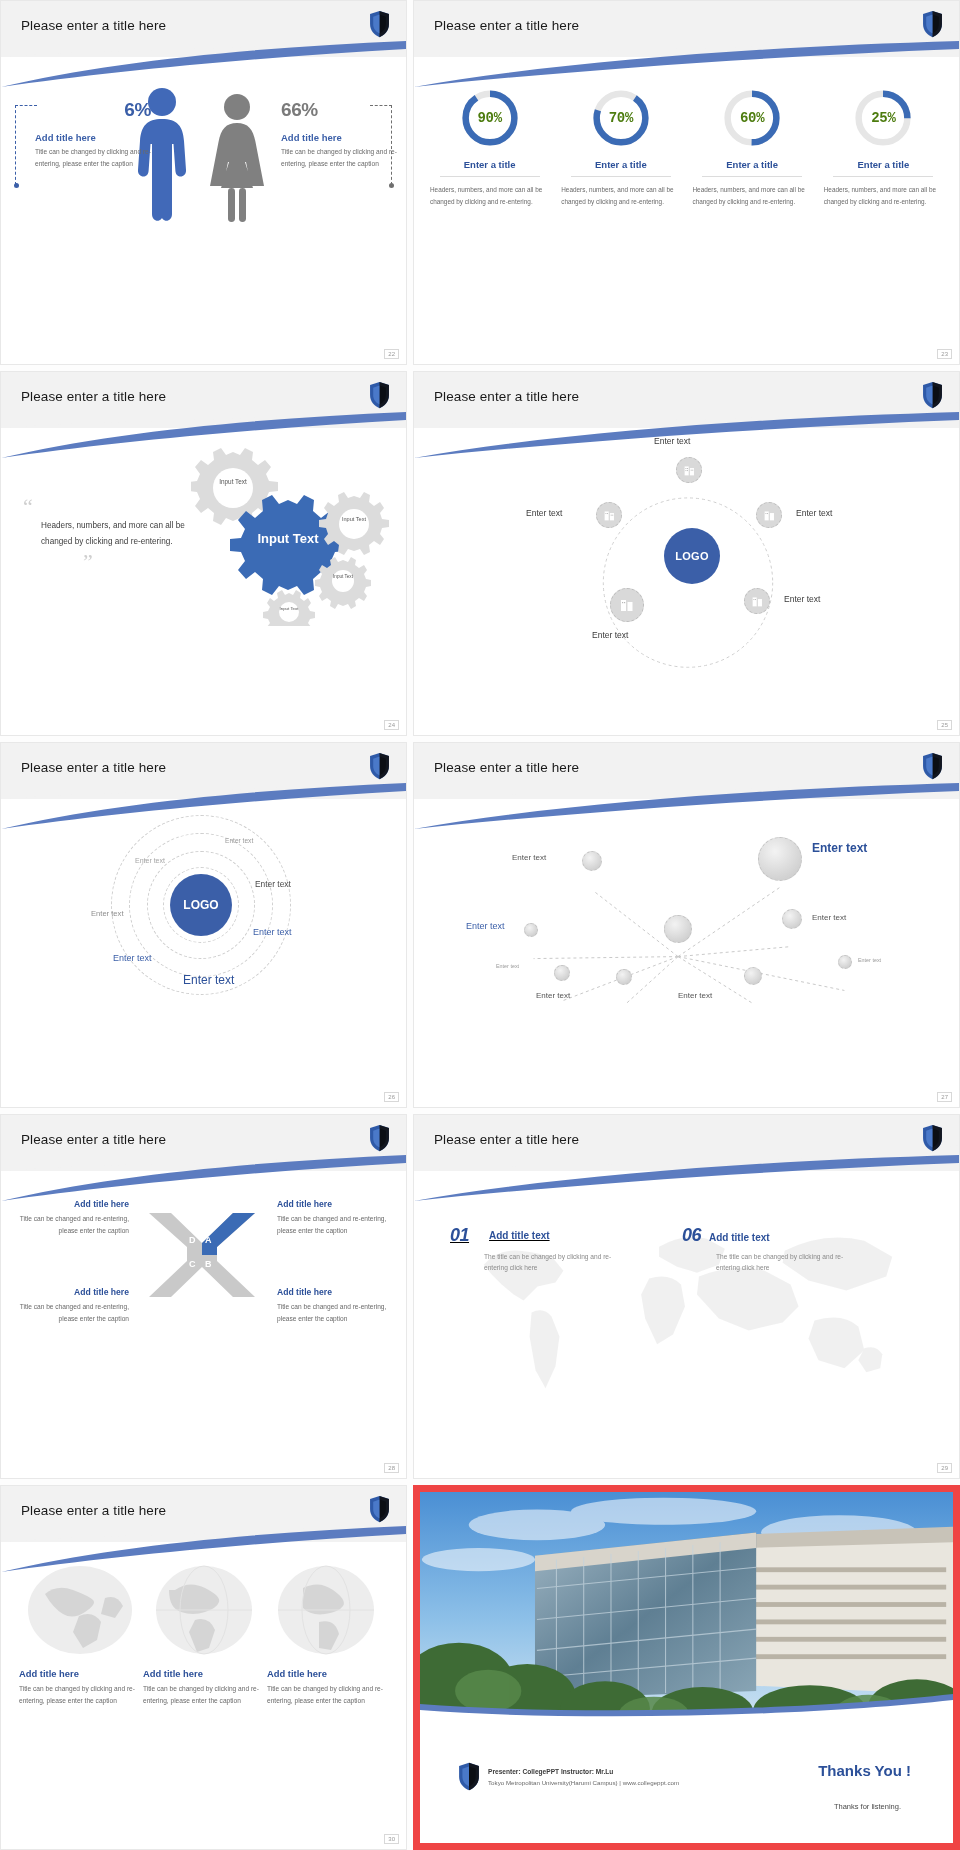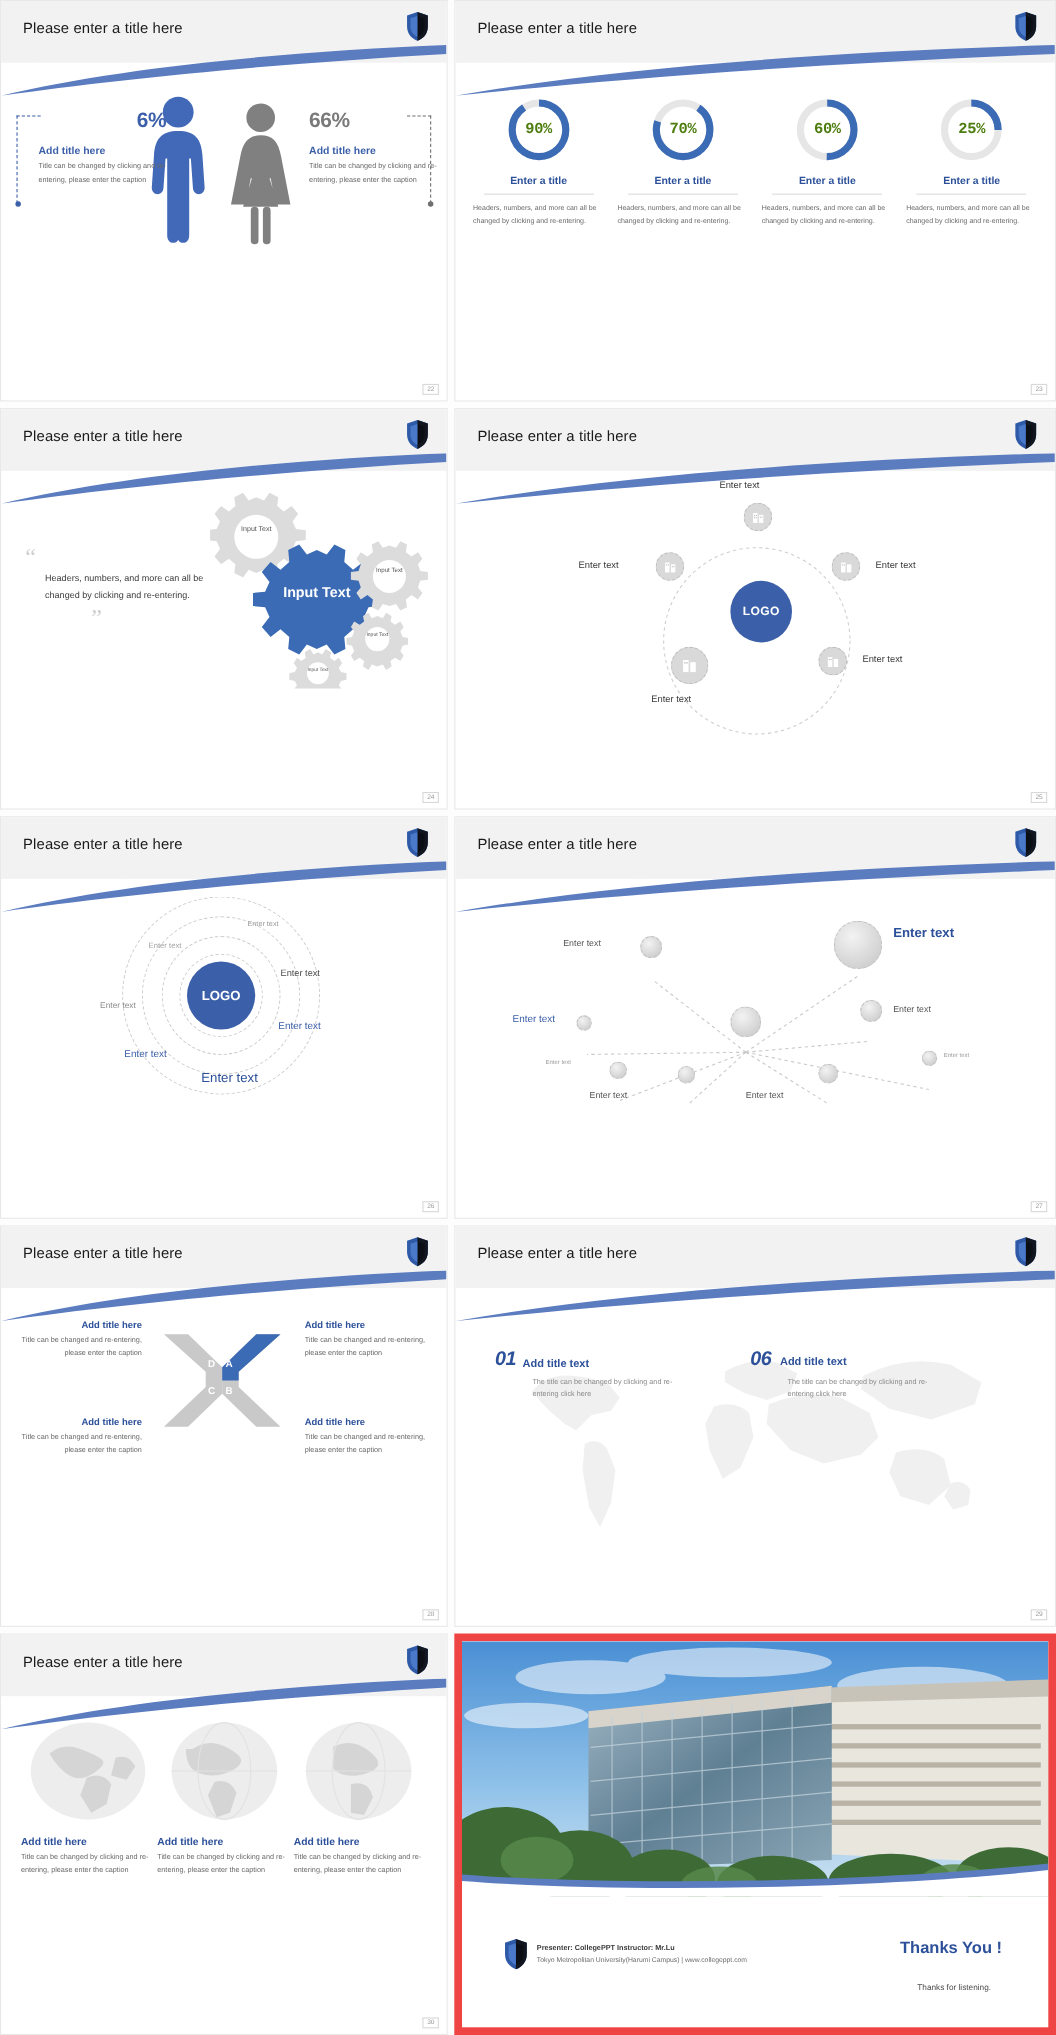--- a/index.html
+++ b/index.html
@@ -600,21 +600,21 @@
           <path d="M246 74 q24 -14 48 -8 l18 10 -6 16 -22 8 -20 -6 -18 -10z"></path>
           <path d="M236 106 q20 -6 32 6 l4 22 -12 28 -16 10 -12 -26 -4 -24z"></path>
           <path d="M286 104 q34 -14 66 -6 l26 14 8 22 -16 16 -34 8 -30 -12 -22 -24z"></path>
           <path d="M372 78 q40 -20 80 -10 l28 16 -6 20 -40 14 -38 -10 -26 -18z"></path>
           <path d="M402 148 q28 -8 44 6 l6 24 -20 18 -26 -8 -10 -22z"></path>
           <path d="M452 176 q12 -4 18 6 l-2 14 -14 4 -8 -12z"></path>
         </g>
       </svg>
 
       <div class="num-blk" style="left:36px;">
-        <div style="display:flex; align-items:flex-end; gap:6px;">
+        <div style="display:flex; align-items:center; gap:20px;text-decoration:underline;">
           <div class="big-num">01</div>
           <div class="num-h">Add title text</div>
         </div>
         <div class="num-b" style="margin-left:34px;">The title can be changed by clicking and re-entering click here</div>
       </div>
 
       <div class="num-blk" style="left:268px;">
         <div style="display:flex; align-items:baseline; gap:8px;">
           <div class="big-num">06</div>
           <div class="num-h">Add title text</div>

